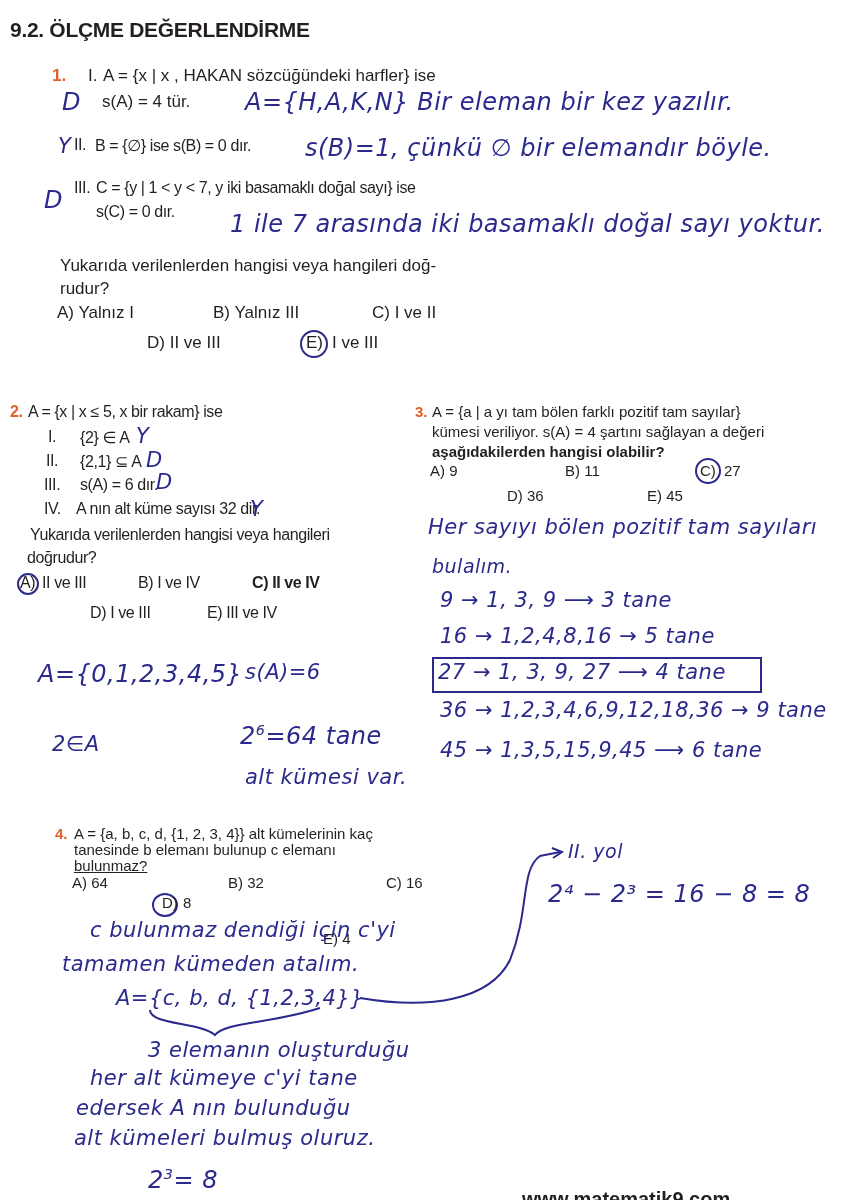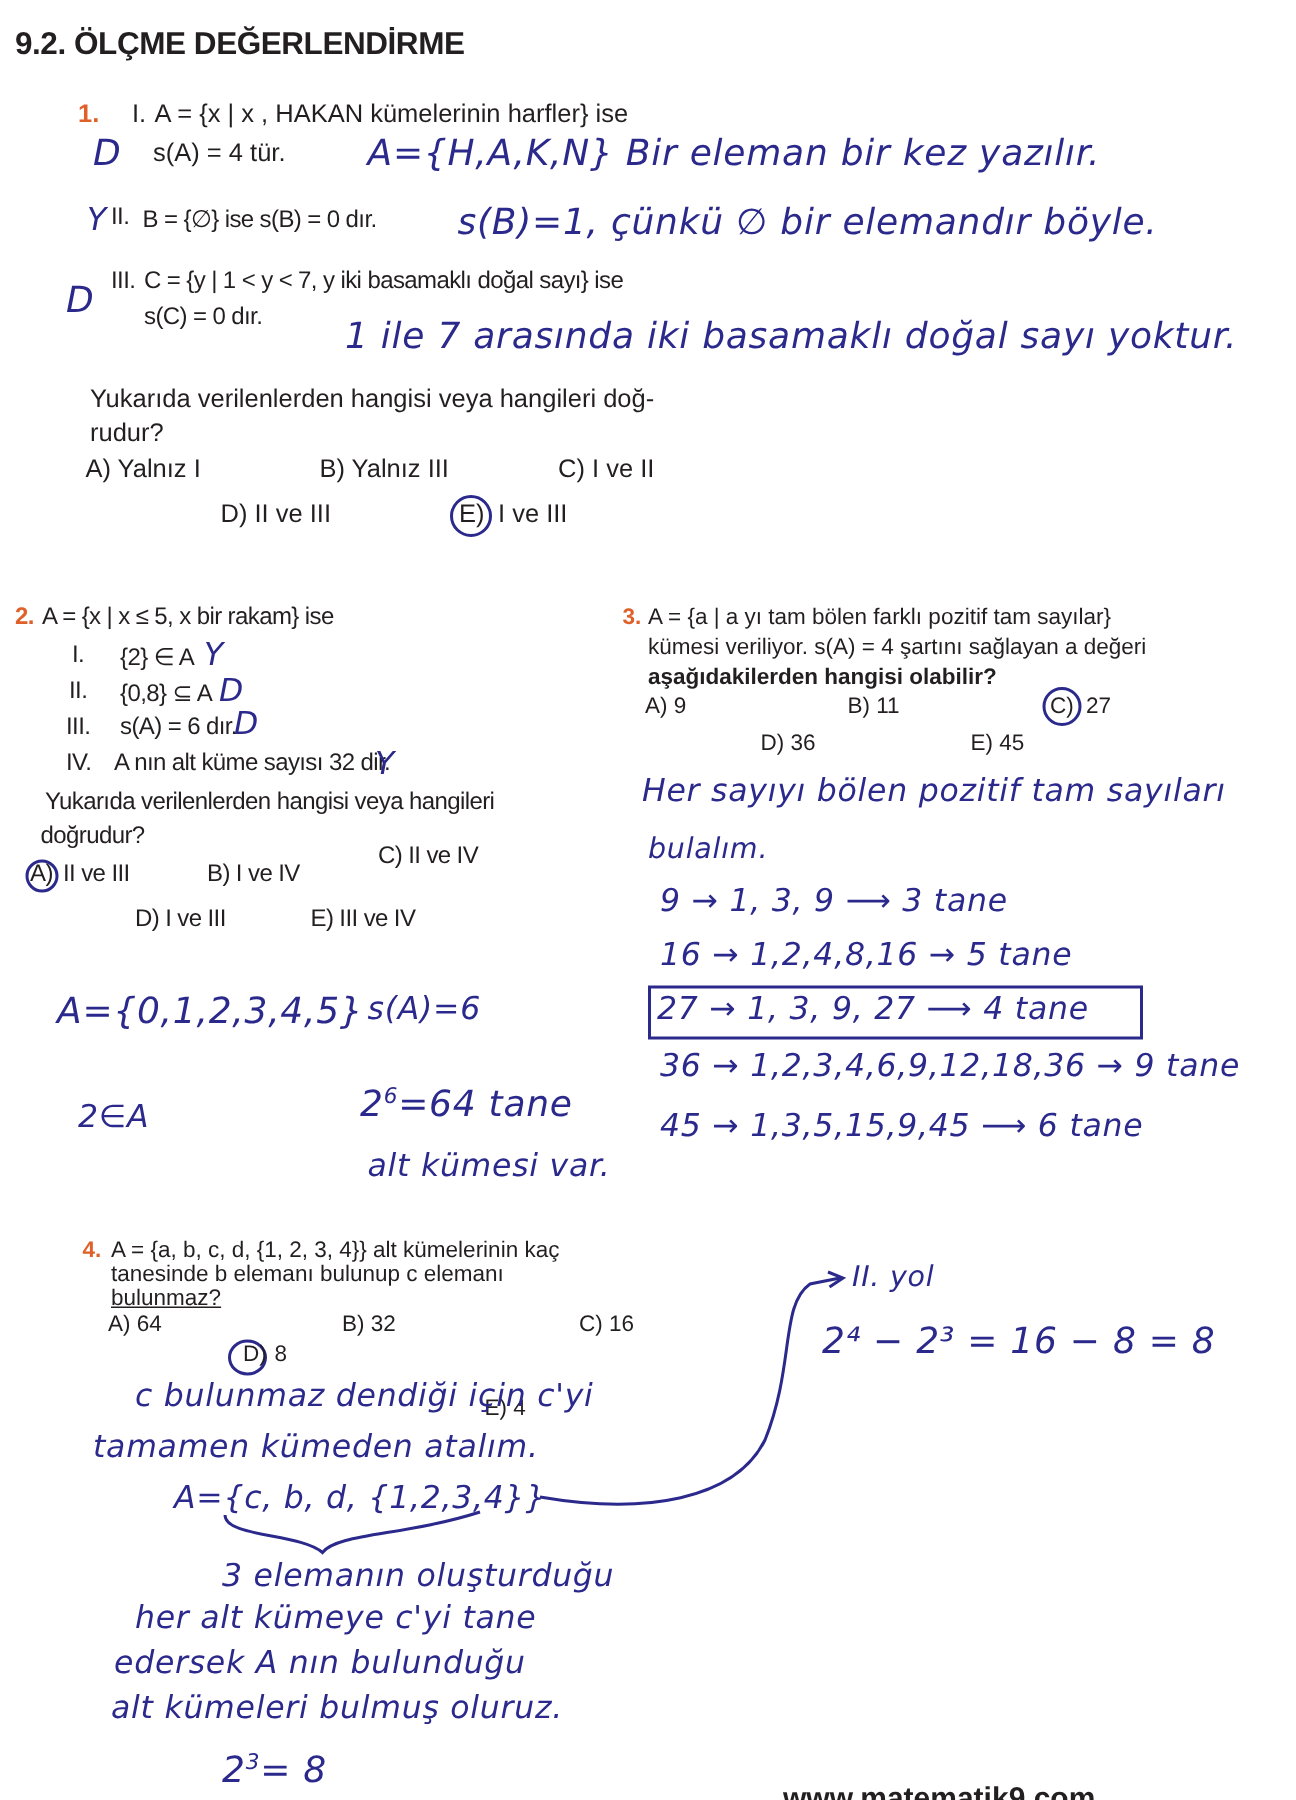--- a/index.html
+++ b/index.html
@@ -22,21 +22,21 @@
   .footer { font-size:20px; font-weight:bold; color:#231f20; }
 </style>
 </head>
 <body>
 
 <div class="abs title">9.2. ÖLÇME DEĞERLENDİRME</div>
 
 <div>
   <span class="abs print qnum" style="left:52px;top:66px;">1.</span>
   <span class="abs print" style="left:88px;top:66px;">I.</span>
-  <span class="abs print" style="left:103px;top:66px;">A = {x |  x , HAKAN kümelerinin harfler} ise</span>
+  <span class="abs print" style="left:103px;top:66px;">A = {x |  x , HAKAN sözcüğündeki harfler} ise</span>
   <span class="abs hw hw-l" style="left:62px;top:88px;">D</span>
   <span class="abs print" style="left:102px;top:92px;">s(A) = 4 tür.</span>
   <span class="abs hw hw-l" style="left:245px;top:88px;">A={H,A,K,N} Bir eleman bir kez yazılır.</span>
 
   <span class="abs hw hw-m" style="left:58px;top:134px;">Y</span>
   <span class="abs print-n" style="left:74px;top:136px;">II.</span>
   <span class="abs print-n" style="left:95px;top:136px;">B = {∅} ise s(B) = 0 dır.</span>
   <span class="abs hw hw-l" style="left:305px;top:134px;">s(B)=1, çünkü ∅ bir elemandır böyle.</span>
 
   <span class="abs hw hw-l" style="left:44px;top:186px;">D</span>
@@ -59,39 +59,39 @@
 
 <div>
   <span class="abs print-n qnum" style="left:10px;top:403px;">2.</span>
   <span class="abs print-n" style="left:28px;top:403px;">A = {x | x ≤ 5, x bir rakam} ise</span>
 
   <span class="abs print-n" style="left:48px;top:428px;">I.</span>
   <span class="abs print-n" style="left:80px;top:428px;">{2} ∈ A</span>
   <span class="abs hw hw-m" style="left:136px;top:424px;">Y</span>
 
   <span class="abs print-n" style="left:46px;top:452px;">II.</span>
-  <span class="abs print-n" style="left:80px;top:452px;">{0,8} ⊆ A</span>
+  <span class="abs print-n" style="left:80px;top:452px;">{2,1} ⊆ A</span>
   <span class="abs hw hw-m" style="left:146px;top:448px;">D</span>
 
   <span class="abs print-n" style="left:44px;top:476px;">III.</span>
   <span class="abs print-n" style="left:80px;top:476px;">s(A) = 6 dır.</span>
   <span class="abs hw hw-m" style="left:156px;top:470px;">D</span>
 
   <span class="abs print-n" style="left:44px;top:500px;">IV.</span>
   <span class="abs print-n" style="left:76px;top:500px;">A nın alt küme sayısı 32 dir.</span>
   <span class="abs hw hw-m" style="left:250px;top:497px;">Y</span>
 
   <span class="abs print-n" style="left:30px;top:526px;">Yukarıda verilenlerden hangisi veya hangileri</span>
   <span class="abs print-n" style="left:27px;top:549px;">doğrudur?</span>
 
   <div class="circle" style="left:17px;top:573px;width:18px;height:18px;"></div>
   <span class="abs print-n" style="left:20px;top:574px;">A)</span>
   <span class="abs print-n" style="left:42px;top:574px;">II ve III</span>
   <span class="abs print-n" style="left:138px;top:574px;">B)  I ve IV</span>
-  <span class="abs print-n" style="left:252px;top:562px;">C)  II ve IV</span>
+  <span class="abs print-n" style="left:252px;top:574px;font-weight:bold;">C)  II ve IV</span>
   <span class="abs print-n" style="left:90px;top:604px;">D) I ve III</span>
   <span class="abs print-n" style="left:207px;top:604px;">E)  III ve IV</span>
 
   <span class="abs hw hw-l" style="left:38px;top:660px;">A={0,1,2,3,4,5}</span>
   <span class="abs hw hw-m" style="left:245px;top:660px;">s(A)=6</span>
   <span class="abs hw hw-m" style="left:52px;top:732px;">2∈A</span>
   <span class="abs hw hw-l" style="left:240px;top:722px;"><span>2</span><sup>6</sup><span>=64 tane</span></span>
   <span class="abs hw hw-m" style="left:245px;top:765px;">alt kümesi var.</span>
 </div>
 

